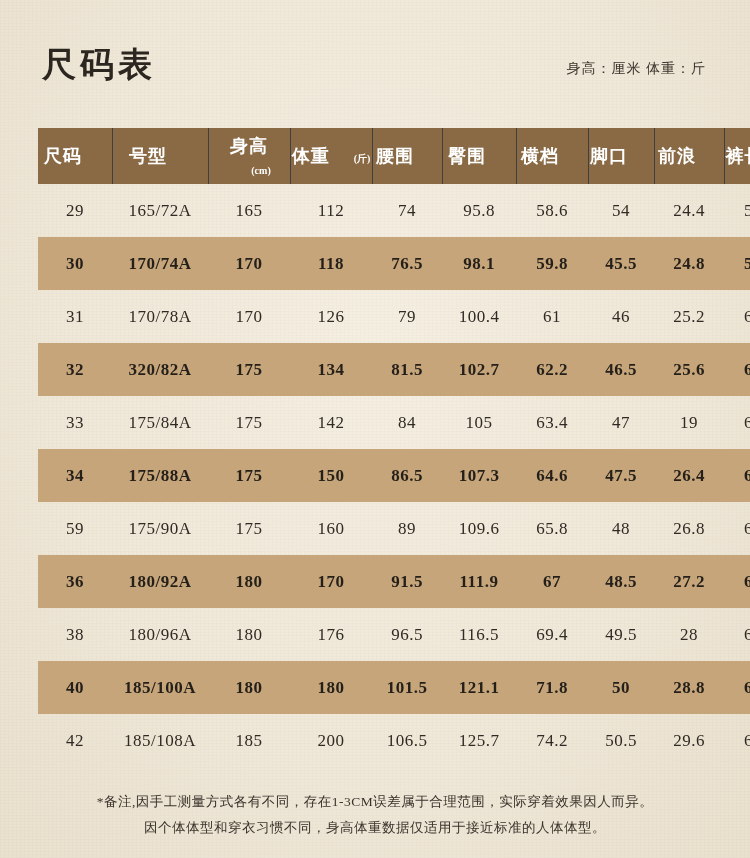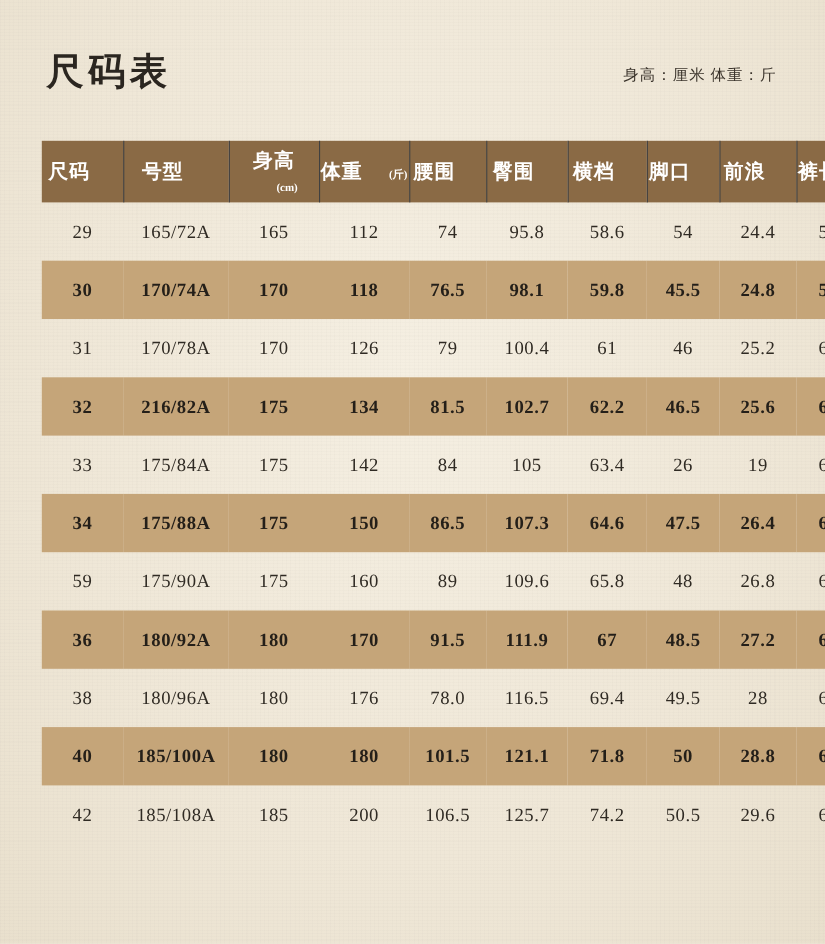--- a/index.html
+++ b/index.html
@@ -191,39 +191,39 @@
         <td>126</td>
         <td>79</td>
         <td>100.4</td>
         <td>61</td>
         <td>46</td>
         <td>25.2</td>
         <td>60</td>
       </tr>
       <tr class="even">
         <td>32</td>
-        <td>216/82A</td>
+        <td>320/82A</td>
         <td>175</td>
         <td>134</td>
         <td>81.5</td>
         <td>102.7</td>
         <td>62.2</td>
         <td>46.5</td>
         <td>25.6</td>
         <td>60</td>
       </tr>
       <tr class="odd">
         <td>33</td>
         <td>175/84A</td>
         <td>175</td>
         <td>142</td>
         <td>84</td>
         <td>105</td>
         <td>63.4</td>
-        <td>26</td>
+        <td>47</td>
         <td>19</td>
         <td>60</td>
       </tr>
       <tr class="even">
         <td>34</td>
         <td>175/88A</td>
         <td>175</td>
         <td>150</td>
         <td>86.5</td>
         <td>107.3</td>
@@ -254,21 +254,21 @@
         <td>67</td>
         <td>48.5</td>
         <td>27.2</td>
         <td>62</td>
       </tr>
       <tr class="odd">
         <td>38</td>
         <td>180/96A</td>
         <td>180</td>
         <td>176</td>
-        <td>78.0</td>
+        <td>96.5</td>
         <td>116.5</td>
         <td>69.4</td>
         <td>49.5</td>
         <td>28</td>
         <td>64</td>
       </tr>
       <tr class="even">
         <td>40</td>
         <td>185/100A</td>
         <td>180</td>
@@ -288,14 +288,18 @@
         <td>106.5</td>
         <td>125.7</td>
         <td>74.2</td>
         <td>50.5</td>
         <td>29.6</td>
         <td>64</td>
       </tr>
     </tbody>
   </table>
 
+  <div class="footnotes">
+    <span class="footnote-line">*备注,因手工测量方式各有不同，存在1-3CM误差属于合理范围，实际穿着效果因人而异。</span>
+    <span class="footnote-line">因个体体型和穿衣习惯不同，身高体重数据仅适用于接近标准的人体体型。</span>
+  </div>
 
 </div>
 
 </body></html>

